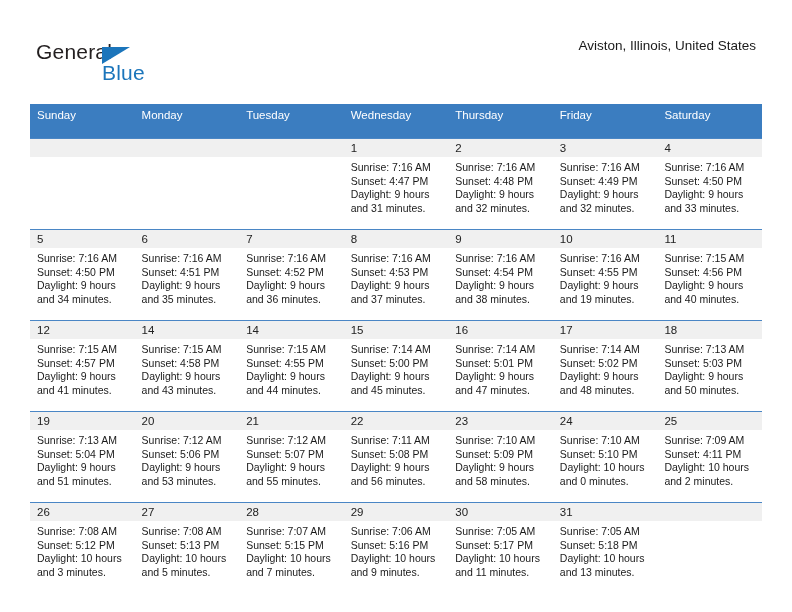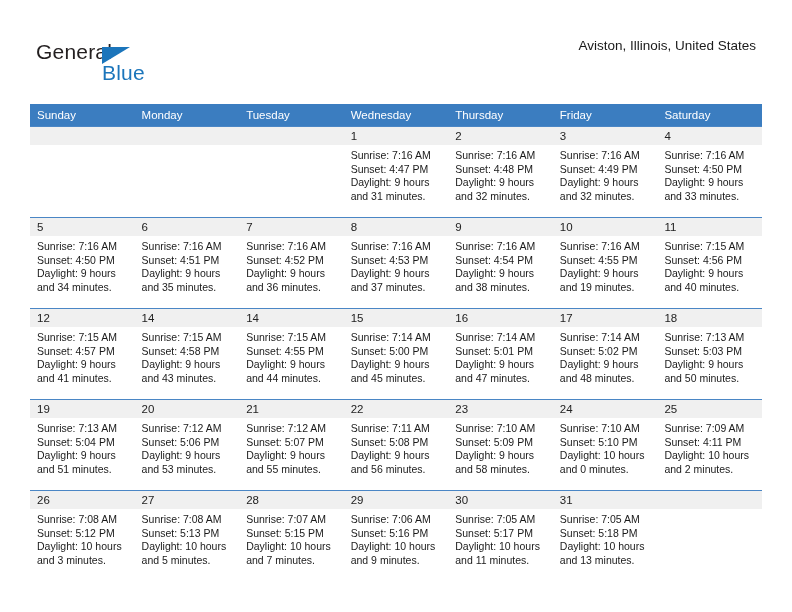--- a/index.html
+++ b/index.html
@@ -90,21 +90,21 @@
     table-layout: fixed;
   }
   .cal col { width: 104.57px; }
 
   .cal thead th {
     background: #3b7dc0;
     color: #ffffff;
     font-size: 11.5px;
     font-weight: normal;
     text-align: left;
-    padding: 5px 0 5px 7px;
+    padding: 5px 0 17px 7px;
     height: 12px;
     vertical-align: middle;
     border: none;
   }
 
   .cal tbody tr { height: 90px; }
 
   .cal td {
     vertical-align: top;
     padding: 0;

